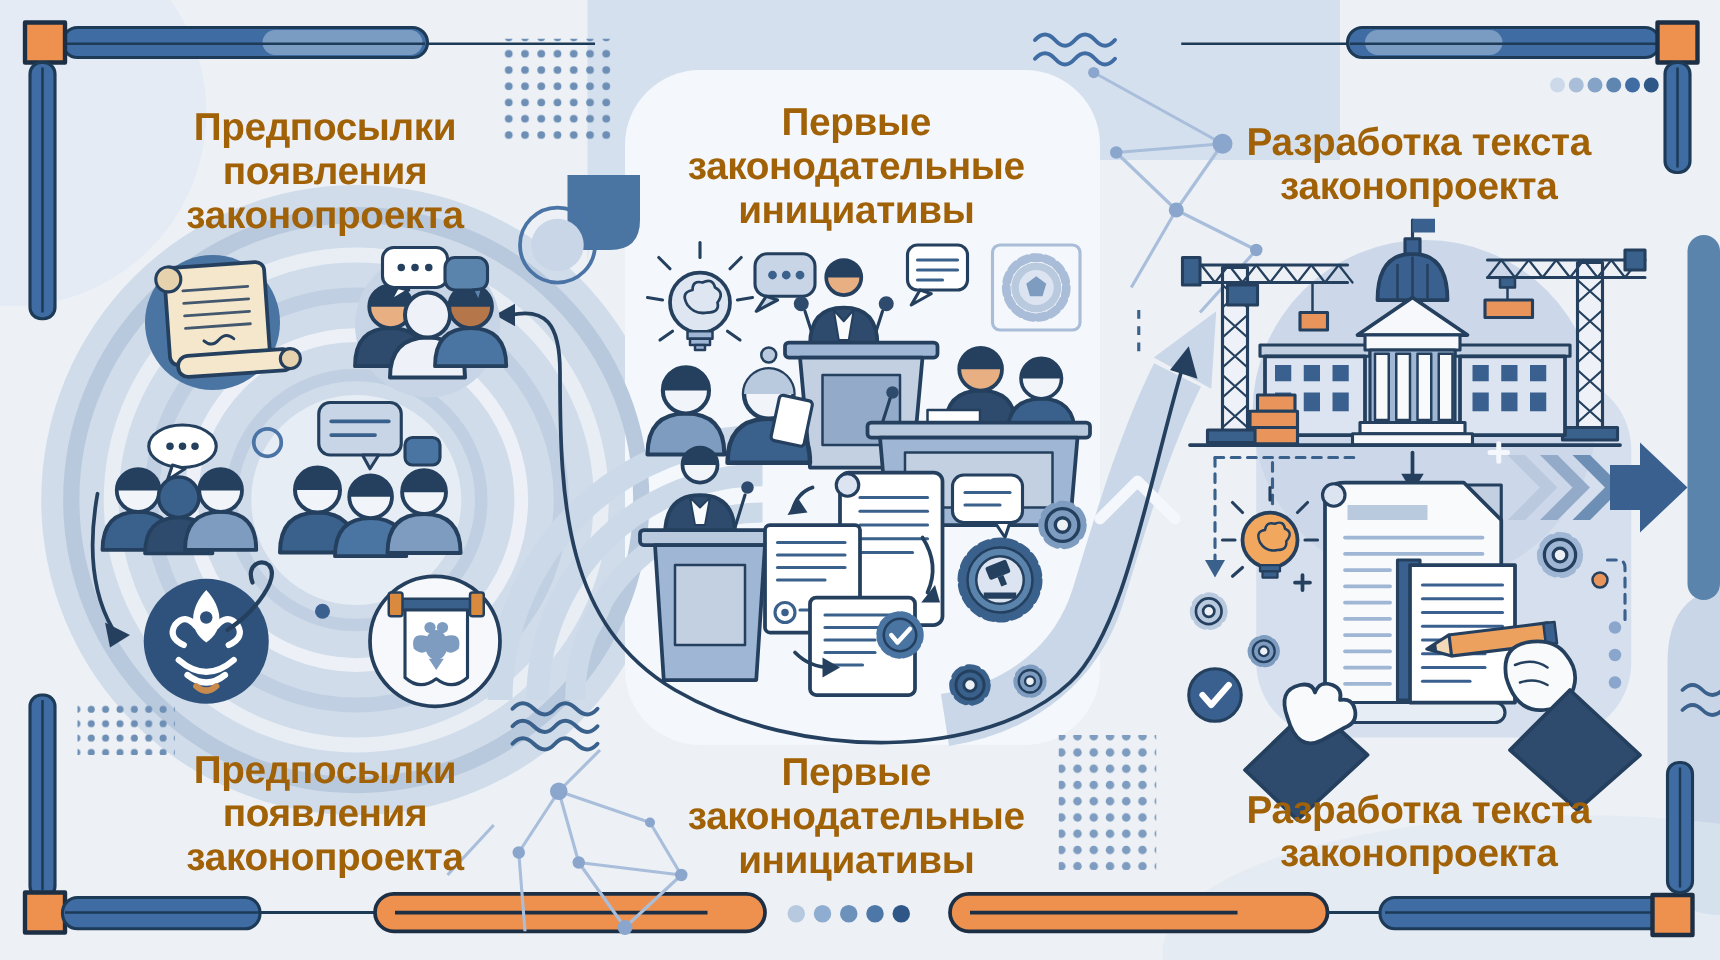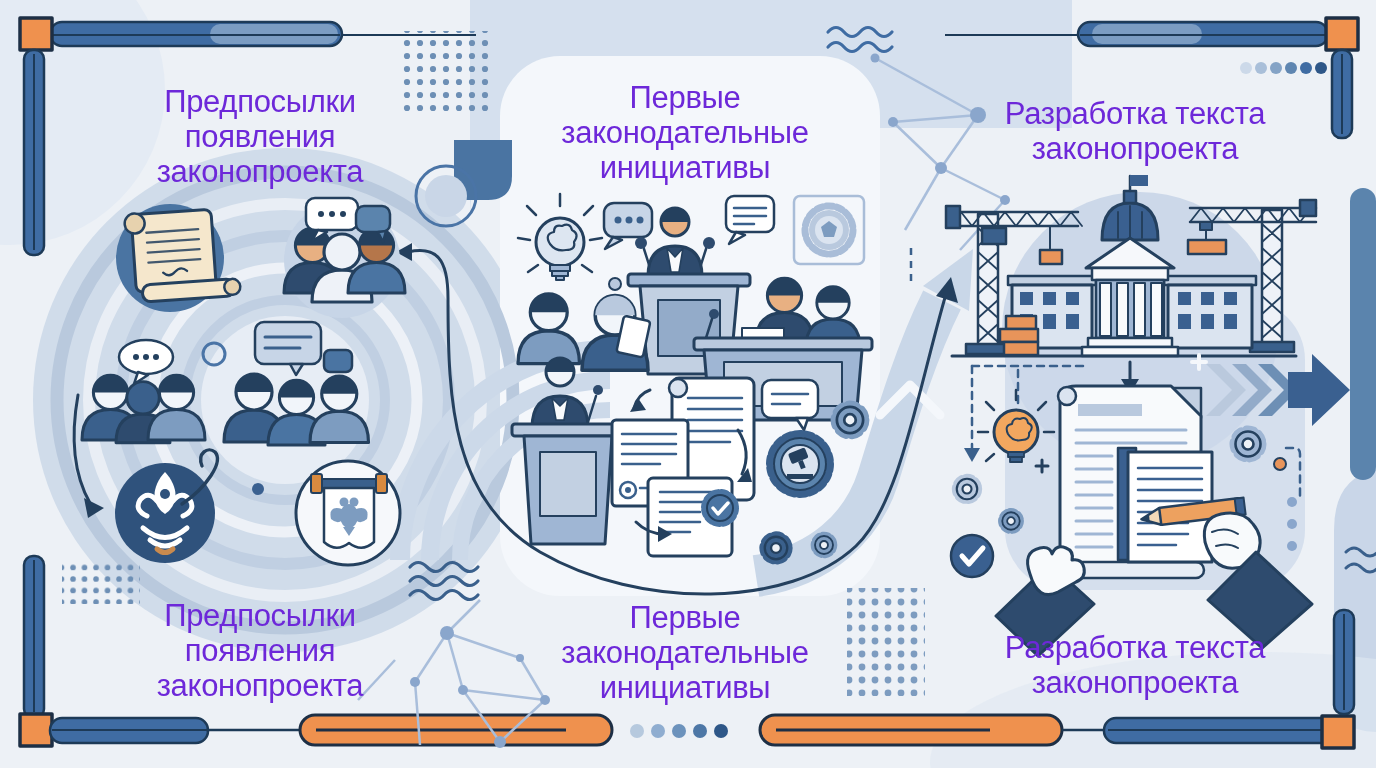--- a/index.html
+++ b/index.html
@@ -1,19 +1,19 @@
 <!DOCTYPE html>
 <html><head>
 <meta charset="utf-8">
 <style>
   html,body{margin:0;padding:0;background:#888;}
   .canvas{position:relative;width:1376px;height:768px;overflow:hidden;background:#edf1f6;
           font-family:"Liberation Sans",sans-serif;}
   .canvas svg{position:absolute;left:0;top:0;}
-  .heading{position:absolute;text-align:center;font-weight:400;color:#6d28d9;
+  .heading{position:absolute;text-align:center;font-weight:700;color:#a16207;
            font-size:31px;line-height:1.13;white-space:pre-line;letter-spacing:-.3px;}
 </style>
 </head>
 <body>
 
 <div class="canvas">
 
 <svg width="1376" height="768" viewBox="0 0 1376 768">
 <defs>
   <g id="bust">

